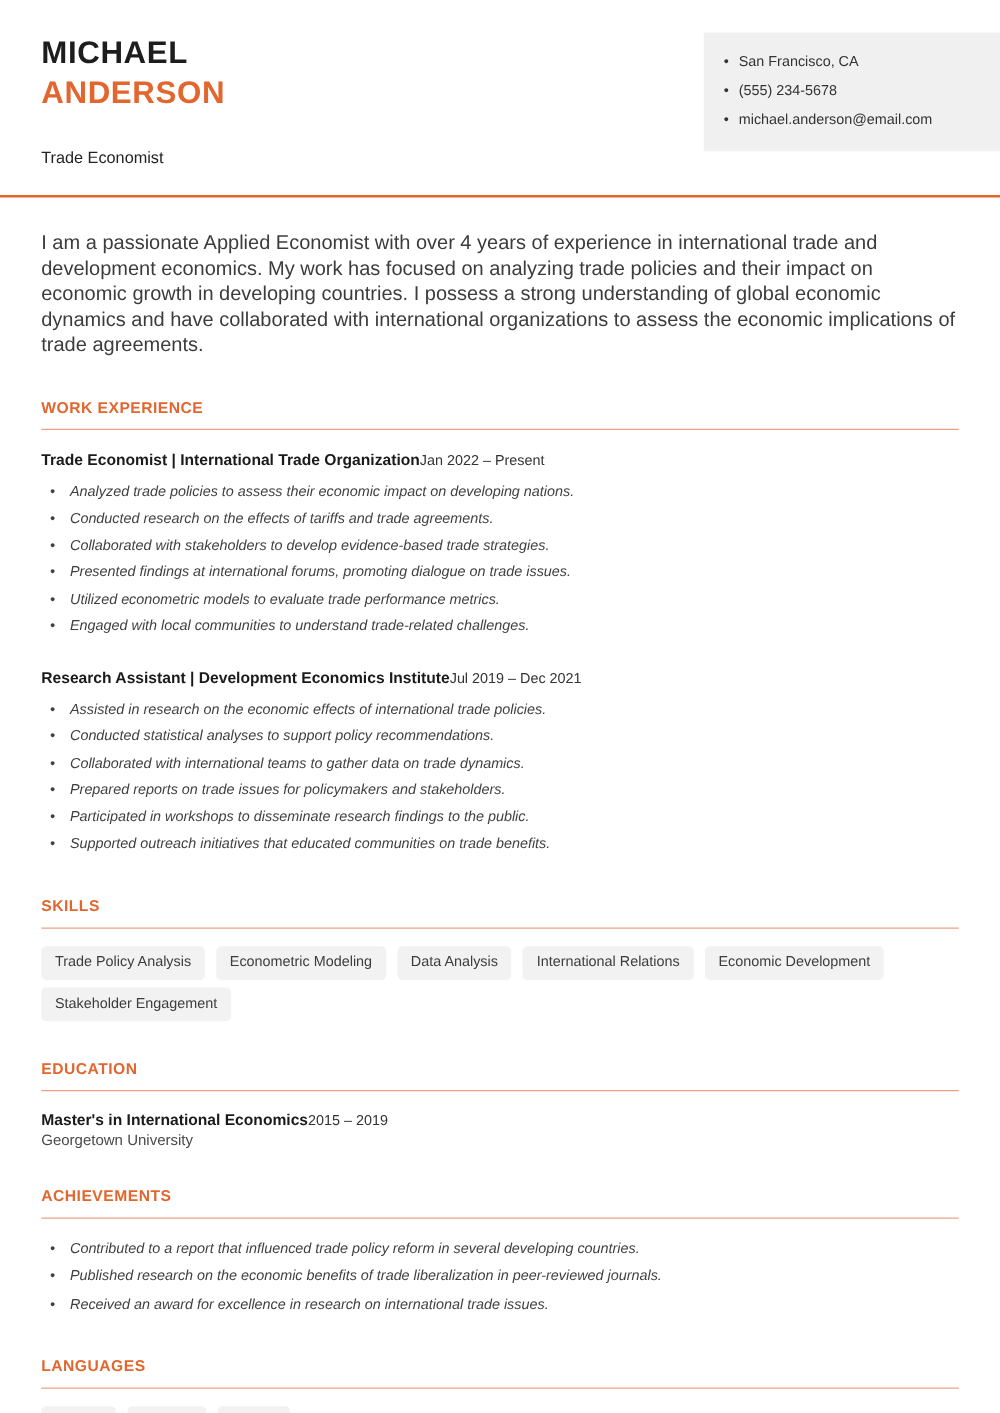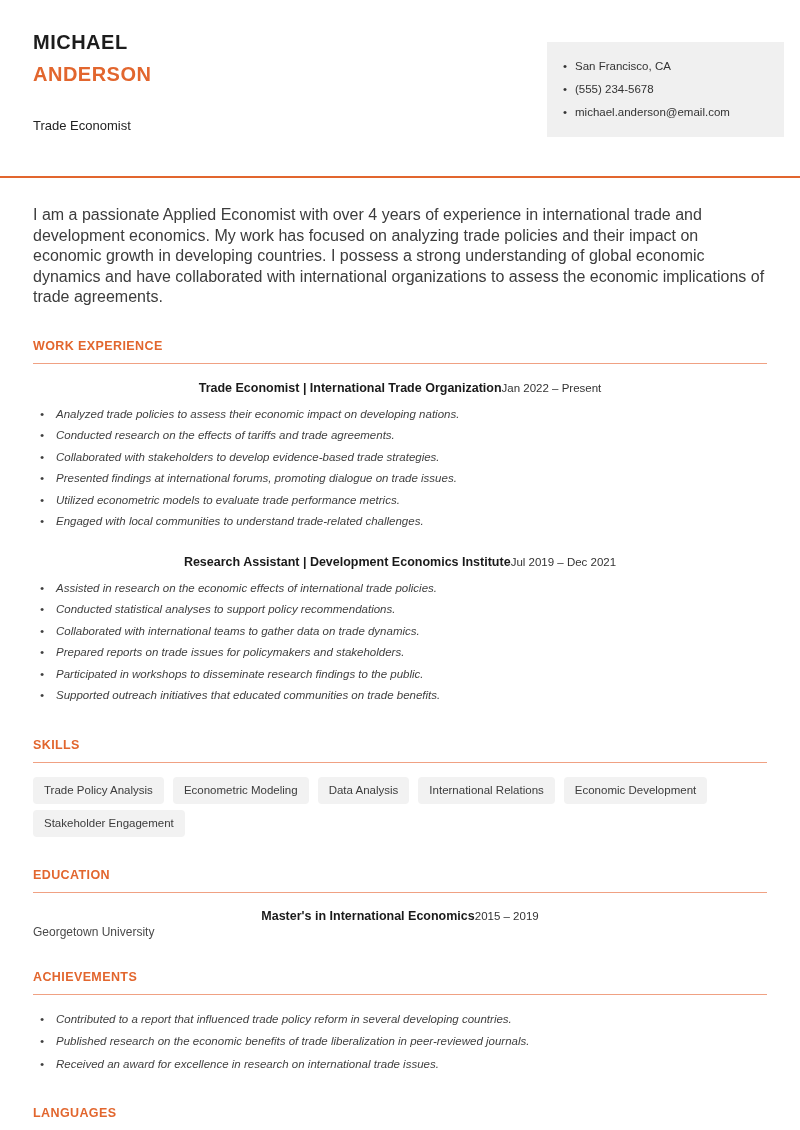--- a/index.html
+++ b/index.html
@@ -20,31 +20,31 @@
   }
   
   .header {
     display: flex;
     justify-content: space-between;
     align-items: flex-start;
     padding: 26px 0 0 33px;
   }
   .name {
     margin: 0;
-    font-size: 20px;
+    font-size: 25px;
     line-height: 32px;
     font-weight: bold;
     letter-spacing: 0.5px;
     color: #1D1D1D;
   }
   .name .last { color: var(--accent); display: block; }
   .role { margin-top: 28px; font-size: 13px; color: #222222; }
   .contact-card {
     background: var(--contact-bg);
-    margin: 16px;
+    margin: 0;
     padding: 13px 18px 13px 16px;
     list-style: none;
     width: 237px;
     font-size: 11.5px;
     color: #333333;
   }
   .contact-card li { line-height: 23px; padding-left: 12px; position: relative; }
   .contact-card li::before { content: "•"; position: absolute; left: 0; color: #333333; }
   .top-divider { height: 2px; background: var(--accent); margin-top: 23px; }
 
@@ -57,21 +57,21 @@
     margin: 0;
     font-size: 12.5px;
     letter-spacing: 0.4px;
     color: var(--accent);
     font-weight: bold;
   }
   .rule { height: 1px; background: var(--accent-light); margin-top: 10px; }
 
   .job { margin-top: 17px; }
   .job + .job { margin-top: 22px; }
-  .row-head { display: flex; justify-content: center; align-items: baseline; }
+  .row-head { display: flex; justify-content: flex-start; align-items: baseline; }
   .row-head h3 { margin: 0; font-size: 12.5px; color: #1A1A1A; font-weight: bold; }
   .dates { font-size: 11.5px; color: #333333; white-space: nowrap; }
   ul.bullets { list-style: none; margin: 9px 0 0; padding: 0; font-size: 11.5px; color: #3F3F3F; }
   .bullets li { position: relative; padding-left: 23px; line-height: 21.5px; font-style: italic; }
   .bullets li::before { content: "•"; position: absolute; left: 7px; color: #3F3F3F; }
 
   .tags { margin-top: 14px; display: flex; flex-wrap: wrap; gap: 6px 9px; }
   .tag {
     background: var(--tag-bg);
     border-radius: 4px;

